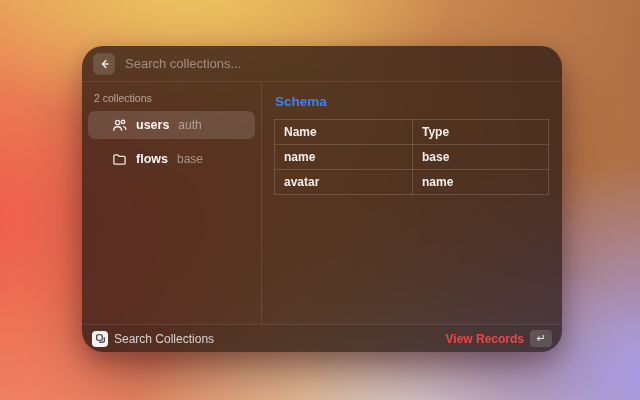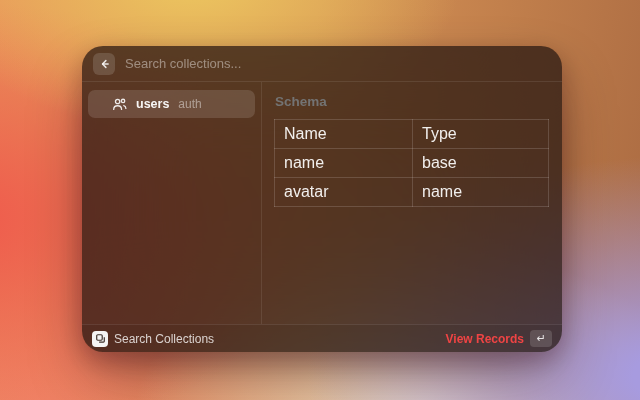--- a/index.html
+++ b/index.html
@@ -90,31 +90,31 @@
   .list-item .li-icon {
     width: 15px; height: 15px;
     color: rgba(255,255,255,0.88);
     display: flex; align-items: center; justify-content: center;
     flex: 0 0 15px;
   }
   .item-name { font-size: 12.5px; font-weight: 700; color: rgba(255,255,255,0.95); }
   .item-type { font-size: 12px; color: rgba(255,255,255,0.45); }
 
   .main { flex: 1; padding: 10px 12px; }
-  .main-title { font-size: 13.5px; font-weight: 700; margin: 2px 0 10px 1px; color: #737373; }
+  .main-title { font-size: 13.5px; font-weight: 700; margin: 2px 0 10px 1px; color: #3b82f6; }
 
   table.schema {
     border-collapse: collapse;
     table-layout: fixed;
     width: 275px;
   }
   table.schema th, table.schema td {
     border: 1px solid rgba(255,255,255,0.15);
-    font-size: 16px;
-    font-weight: 400;
+    font-size: 12px;
+    font-weight: 700;
     text-align: left;
     color: rgba(255,255,255,0.92);
     padding: 5px 9px;
     height: 25px;
   }
   table.schema col.c1 { width: 138px; }
 
   
   .footer {
     flex: 0 0 28px;
@@ -161,34 +161,44 @@
         <path d="M10.5 3.5 L6 8 L10.5 12.5"></path>
           <path d="M6.3 8 H13.5"></path>
       </svg>
     </button>
     <input class="search-input" type="text" placeholder="Search collections..." style="">
   </div>
 
   <div class="body">
 
     <div class="sidebar">
+      <div class="section-label">2 collections</div>
 
       <div class="list-item selected">
         <span class="li-icon">
           <svg width="15" height="15" viewBox="0 0 16 16" fill="none" stroke="currentColor" stroke-width="1.4" stroke-linecap="round" stroke-linejoin="round">
             <circle cx="6" cy="4.8" r="2.3"></circle>
             <path d="M1.8 13.2c0-2.4 1.9-3.9 4.2-3.9s4.2 1.5 4.2 3.9"></path>
             <circle cx="11.8" cy="4.2" r="1.8"></circle>
             <path d="M12.6 9.1c1.4.4 2.2 1.6 2.2 3.1"></path>
           </svg>
         </span>
         <span class="item-name">users</span>
         <span class="item-type">auth</span>
       </div>
 
+      <div class="list-item">
+        <span class="li-icon">
+          <svg width="15" height="15" viewBox="0 0 16 16" fill="none" stroke="currentColor" stroke-width="1.4" stroke-linecap="round" stroke-linejoin="round">
+            <path d="M2 5.2V4.1c0-.6.5-1.1 1.1-1.1h2.8l1.6 1.6h5.4c.6 0 1.1.5 1.1 1.1v6.2c0 .6-.5 1.1-1.1 1.1H3.1c-.6 0-1.1-.5-1.1-1.1V5.2z"></path>
+          </svg>
+        </span>
+        <span class="item-name">flows</span>
+        <span class="item-type">base</span>
+      </div>
     </div>
 
     <div class="main">
       <div class="main-title">Schema</div>
 
       <table class="schema">
         <colgroup>
             <col class="c1">
             <col>
           </colgroup>

